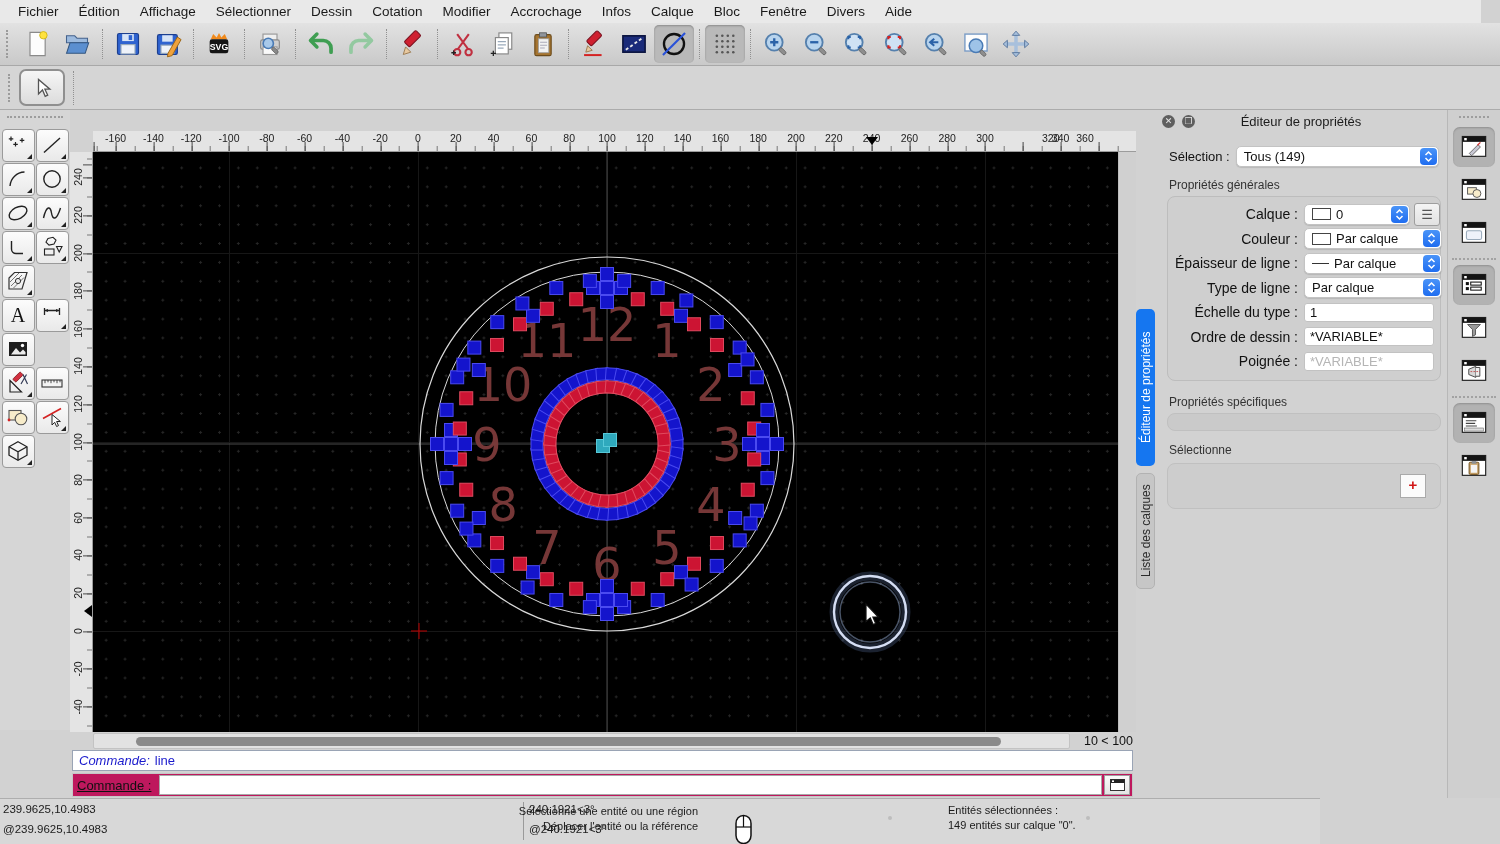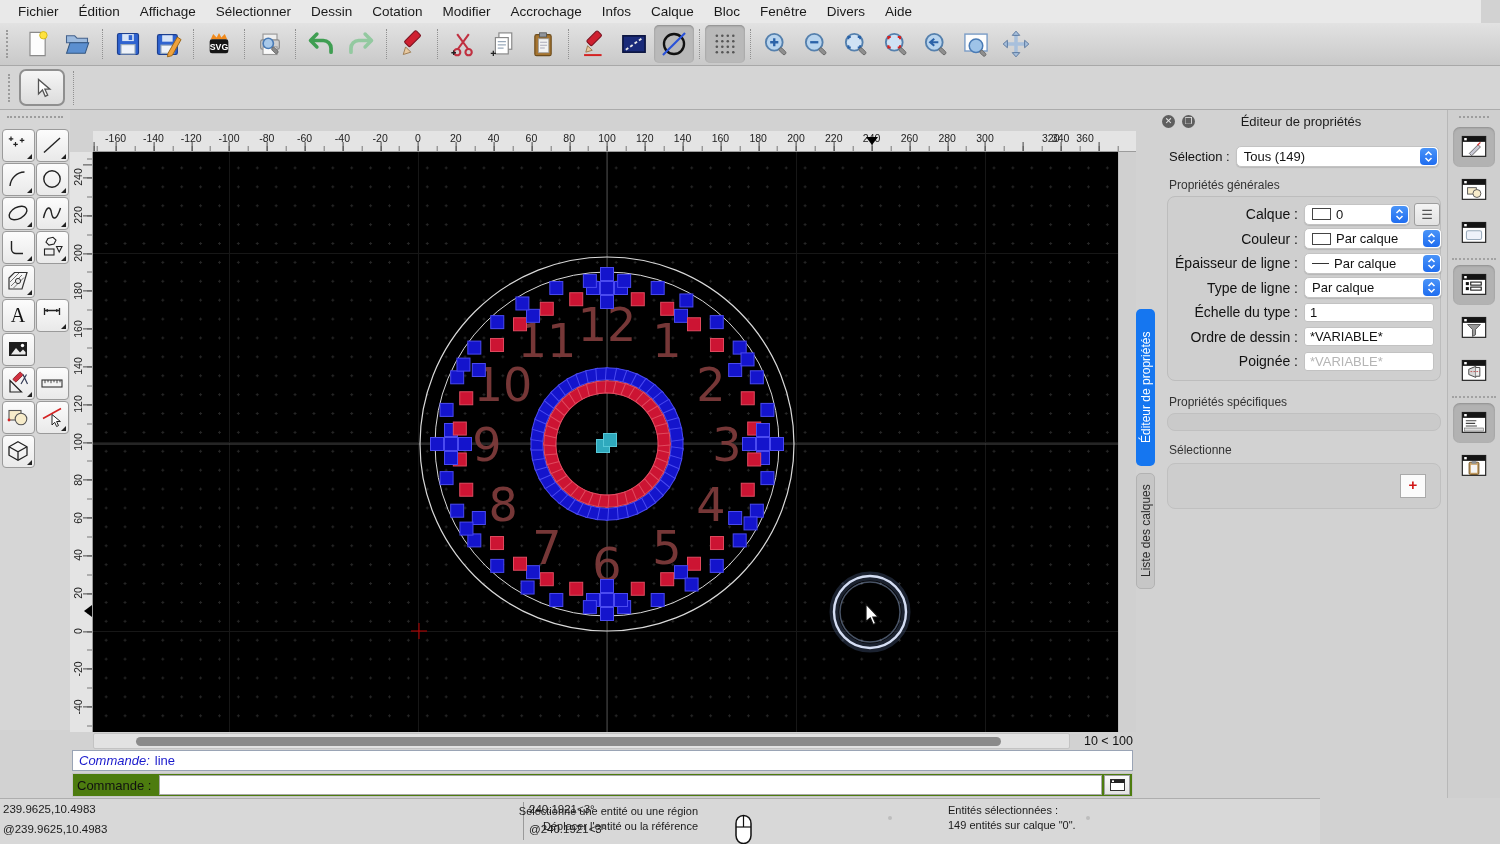--- a/index.html
+++ b/index.html
@@ -55,21 +55,21 @@
       background-size:18.9px 18.9px,189px 189px,189px 189px;
       background-position:3.7px 6.5px,136px 0,0 101px;}
   #draw-svg{position:absolute;left:0;top:0;}
   #v-scroll{position:absolute;left:1118px;top:152px;width:18px;height:580px;background:#d0d0d0;border-left:1px solid #bebebe;box-sizing:border-box;}
   #h-scroll{position:absolute;left:93px;top:733px;width:977px;height:16px;background:#e2e2e2;border:1px solid #c3c3c3;box-sizing:border-box;border-radius:2px;}
   #h-scroll .thumb{position:absolute;left:42px;top:3px;width:865px;height:9px;border-radius:5px;background:#8a8a8a;}
   #zoom-indicator{position:absolute;left:1060px;top:734px;width:73px;text-align:right;font-size:12.5px;color:#111;}
   #cmd-history{position:absolute;left:72px;top:750px;width:1061px;height:21px;background:#fff;border:1px solid #9aa4b5;box-sizing:border-box;
                font-size:13px;color:#1a1acc;display:flex;align-items:center;padding-left:6px;}
   #cmd-history .cmdp{font-style:italic;margin-right:5px;}
-  #cmd-row{position:absolute;left:72px;top:773px;width:1061px;height:24px;display:flex;align-items:center;background:#4d7c0f;border:1px solid #c6c6c6;box-sizing:border-box;}
+  #cmd-row{position:absolute;left:72px;top:773px;width:1061px;height:24px;display:flex;align-items:center;background:#be185d;border:1px solid #c6c6c6;box-sizing:border-box;text-decoration:underline;}
   #cmd-row .plabel{font-size:13px;margin:0 8px 0 4px;color:#111;}
   #cmd-input{flex:1;height:18px;border:1px solid #a9a9a9;background:#fff;font-size:13px;outline:none;padding:0 3px;font-family:inherit;}
   #cmd-window-btn{width:26px;height:20px;margin:0 2px;border:1px solid #a0a0a0;background:linear-gradient(#fafafa,#e4e4e4);
                   display:flex;align-items:center;justify-content:center;padding:0;}
   
   #statusbar{position:absolute;left:0;top:798px;width:1320px;height:46px;background:#d8d8d8;border-top:1px solid #aeaeae;box-sizing:border-box;font-size:11.5px;color:#1b1b1b;}
   .sb{position:absolute;white-space:pre;}
   .sb-sep{position:absolute;width:1px;background:#9a9a9a;}
   .sb-dot{position:absolute;width:4px;height:4px;border-radius:2px;background:#bdbdbd;}
   

